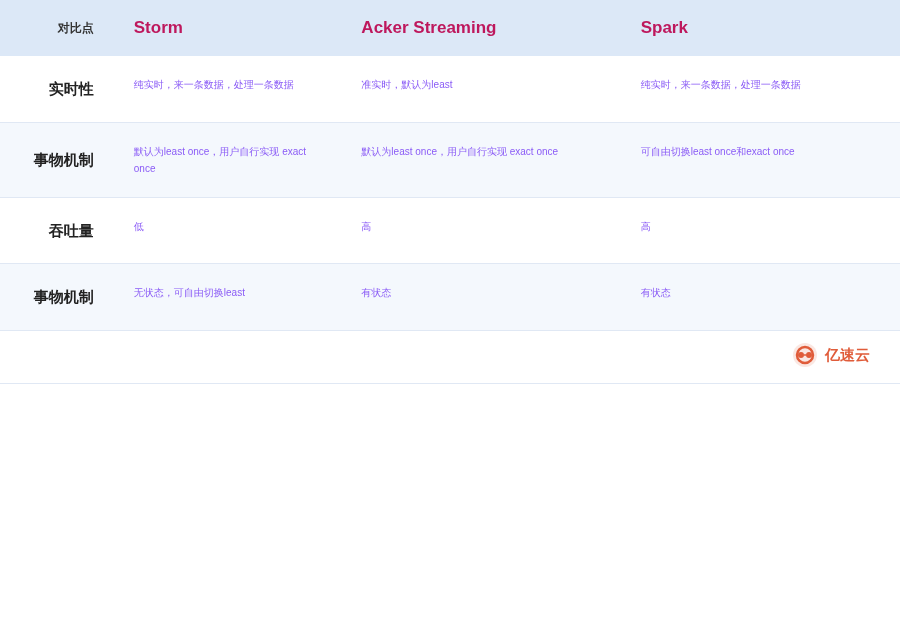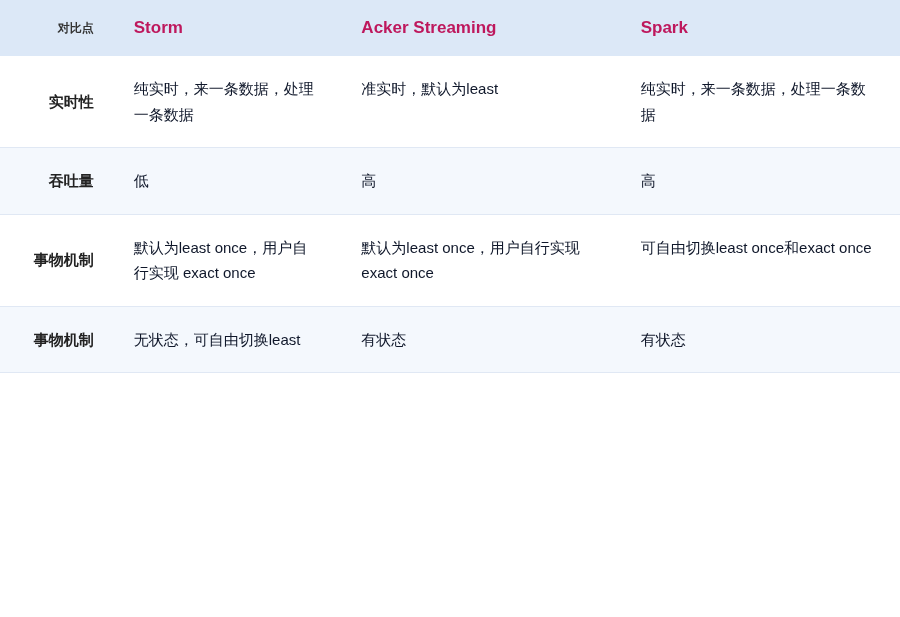--- a/index.html
+++ b/index.html
@@ -45,22 +45,22 @@
       border-bottom: 1px solid #e0e8f4;
     }
     tbody tr:nth-child(even) {
       background: #f4f8fd;
     }
     tbody tr:nth-child(odd) {
       background: #ffffff;
     }
     tbody td {
       padding: 20px 20px;
-      font-size: 15px;
-      color: #0f172a;
+      font-size: 10px;
+      color: #8b5cf6;
       vertical-align: top;
       line-height: 1.7;
       border: none;
     }
     tbody td:first-child {
       font-weight: 700;
       font-size: 15px;
       color: #222;
       vertical-align: middle;
       text-align: right;
@@ -110,32 +110,46 @@
       </tr>
     </thead>
     <tbody id="table-body">
     <tr>
           <td>实时性</td>
           <td>纯实时，来一条数据，处理一条数据</td>
           <td>准实时，默认为least</td>
           <td>纯实时，来一条数据，处理一条数据</td>
         </tr>
         <tr>
+          <td>事物机制</td>
+          <td>默认为least once，用户自行实现 exact once</td>
+          <td>默认为least once，用户自行实现 exact once</td>
+          <td>可自由切换least once和exact once</td>
+        </tr>
+        <tr>
           <td>吞吐量</td>
           <td>低</td>
           <td>高</td>
           <td>高</td>
         </tr>
         <tr>
           <td>事物机制</td>
-          <td>默认为least once，用户自行实现 exact once</td>
-          <td>默认为least once，用户自行实现 exact once</td>
-          <td>可自由切换least once和exact once</td>
-        </tr>
-        <tr>
-          <td>事物机制</td>
           <td>无状态，可自由切换least</td>
           <td>有状态</td>
           <td>有状态</td>
+        </tr>
+        <tr class="footer-row" style="background: rgb(255, 255, 255);">
+          <td colspan="4" style="border-bottom: none; padding-top: 10px; padding-bottom: 14px;">
+  <div class="brand-logo">
+    <svg class="brand-icon" viewBox="0 0 28 28" xmlns="http://www.w3.org/2000/svg">
+      <circle cx="14" cy="14" r="12" fill="#e05c3a" opacity="0.15"></circle>
+      <circle cx="14" cy="14" r="8" fill="none" stroke="#e05c3a" stroke-width="2.5"></circle>
+      <circle cx="10" cy="14" r="3" fill="#e05c3a"></circle>
+      <circle cx="18" cy="14" r="3" fill="#e05c3a"></circle>
+      <line x1="13" y1="14" x2="15" y2="14" stroke="#e05c3a" stroke-width="1.5"></line>
+    </svg>
+    <span class="brand-text">亿速云</span>
+  </div>
+</td>
         </tr>
       </tbody>
   </table>
 </div>
 
 </body></html>

